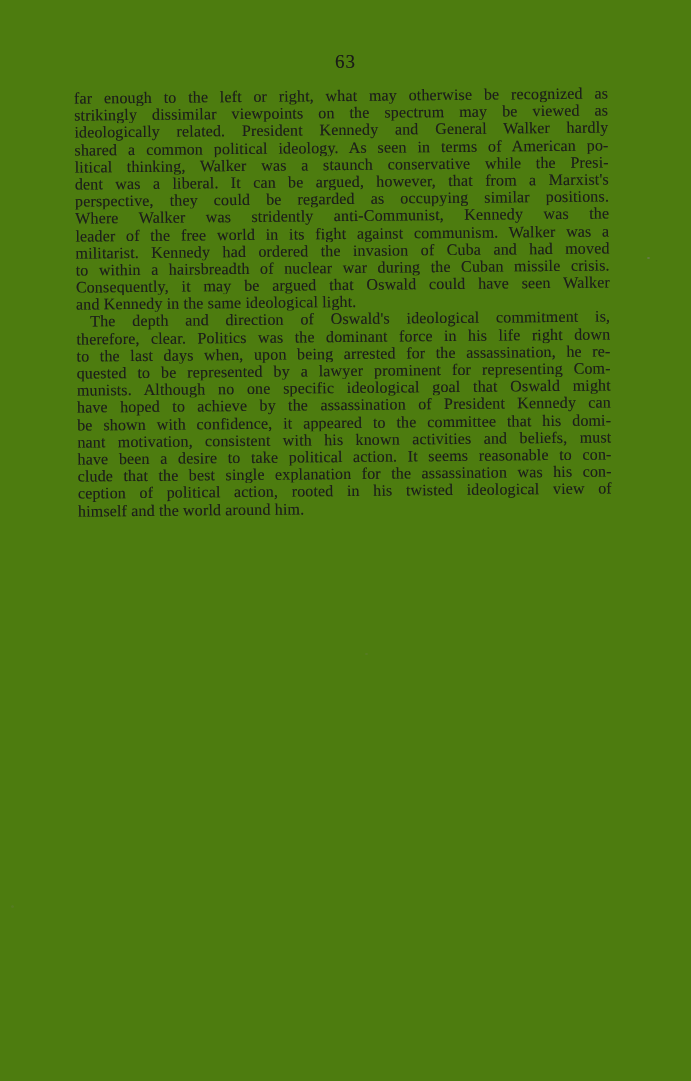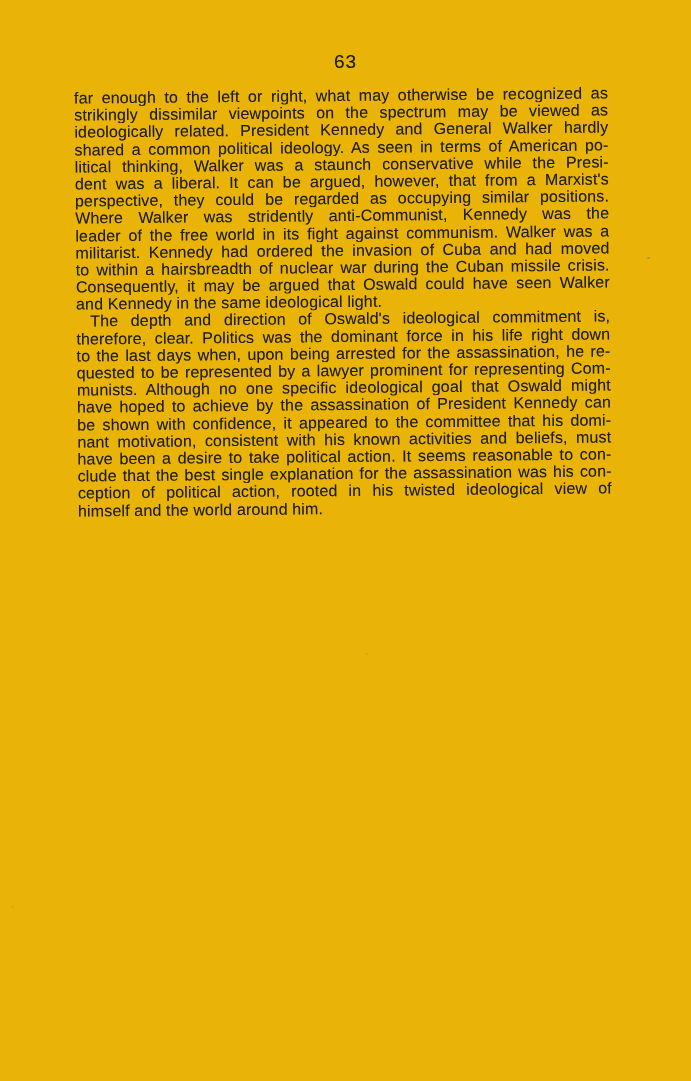--- a/index.html
+++ b/index.html
@@ -4,23 +4,23 @@
 <style>
   html, body {
     margin: 0;
     padding: 0;
     background: #ffffff;
   }
   .page {
     position: relative;
     width: 691px;
     height: 1081px;
-    background: #eab308;
+    background: #4d7c0f;
     overflow: hidden;
-    font-family: Liberation Sans, sans-serif;
+    font-family: Liberation Serif, serif;
     color: #1d1d1d;
   }
   .folio {
     position: absolute;
     top: 51px;
     left: 0;
     width: 691px;
     text-align: center;
     font-size: 19px;
     letter-spacing: 1px;

